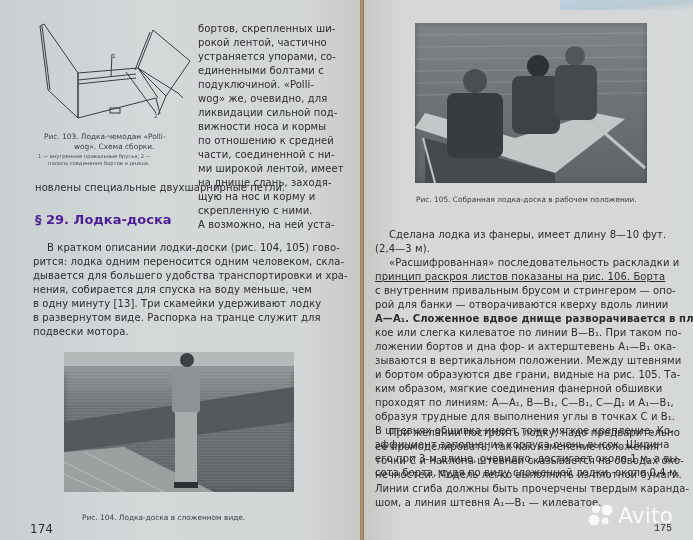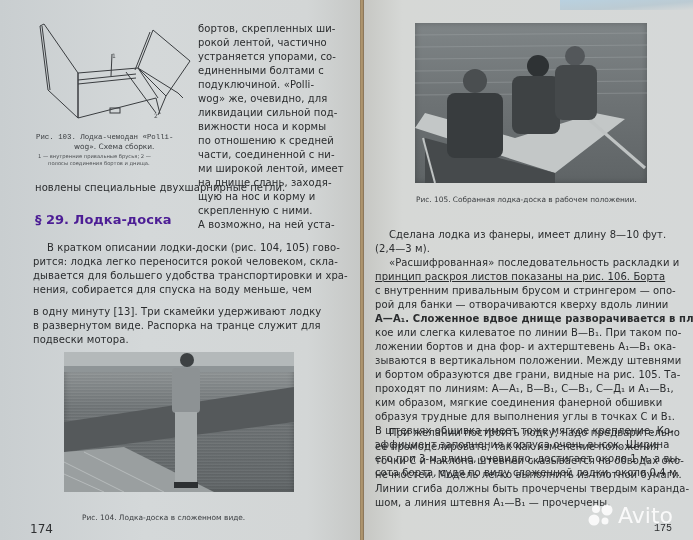--- a/index.html
+++ b/index.html
@@ -72,21 +72,21 @@
     <line x1="128" y1="78" x2="120" y2="97"></line>
     <line x1="118" y1="80" x2="122" y2="96"></line>
 
     <line x1="74" y1="36" x2="73" y2="58"></line>
   </g>
   <rect x="72" y="90" width="10" height="5" fill="none" stroke="#3a3d40" stroke-width="1"></rect>
 </svg>
 <span class="t tiny" style="left:112px;top:52px;font-size:6px;">1</span>
 <span class="t tiny" style="left:154px;top:112px;font-size:6px;">2</span>
 
-<span class="t cap" style="left:36px;top:130px;font-family:Liberation Mono, monospace;">Рис. 103. Лодка-чемодан «Polli-</span>
+<span class="t cap" style="left:44px;top:130px;">Рис. 103. Лодка-чемодан «Polli-</span>
 <span class="t cap" style="left:74px;top:140px;">wog». Схема сборки.</span>
 <span class="t tiny" style="left:38px;top:153px;">1 — внутренние привальные брусья; 2 —</span>
 <span class="t tiny" style="left:48px;top:160px;">полосы соединения бортов и днища.</span>
 
 <div style="position:absolute;left:198px;top:22px;width:128px;">
   <div class="t body-text" style="position:static;">бортов, скрепленных ши-</div>
   <div class="t body-text" style="position:static;">рокой лентой, частично</div>
   <div class="t body-text" style="position:static;">устраняется упорами, со-</div>
   <div class="t body-text" style="position:static;">единенными болтами с</div>
   <div class="t body-text" style="position:static;">подуключиной. «Polli-</div>
@@ -100,24 +100,24 @@
   <div class="t body-text" style="position:static;">щую на нос и корму и</div>
   <div class="t body-text" style="position:static;">скрепленную с ними.</div>
   <div class="t body-text" style="position:static;">А возможно, на ней уста-</div>
 </div>
 <div class="t body-text" style="left:35px;top:181px;">новлены специальные двухшарнирные петли.</div>
 
 <div class="t heading" style="left:35px;top:213px;">§ 29. Лодка-доска</div>
 
 <div style="position:absolute;left:33px;top:241px;width:294px;">
   <div class="t body-text" style="position:static;padding-left:14px;">В кратком описании лодки-доски (рис. 104, 105) гово-</div>
-  <div class="t body-text" style="position:static;">рится: лодка легко переносится рокой человеком, скла-</div>
+  <div class="t body-text" style="position:static;">рится: лодка одним переносится одним человеком, скла-</div>
   <div class="t body-text" style="position:static;">дывается для большего удобства транспортировки и хра-</div>
   <div class="t body-text" style="position:static;">нения, собирается для спуска на воду меньше, чем</div>
-  <div class="t body-text" style="position:static;margin-top:8px;">в одну минуту [13]. Три скамейки удерживают лодку</div>
+  <div class="t body-text" style="position:static;">в одну минуту [13]. Три скамейки удерживают лодку</div>
   <div class="t body-text" style="position:static;">в развернутом виде. Распорка на транце служит для</div>
   <div class="t body-text" style="position:static;">подвески мотора.</div>
 </div>
 
 <div class="photo" style="left:64px;top:352px;width:230px;height:140px;">
   <svg width="230" height="140" viewBox="0 0 230 140" style="position:absolute;left:0;top:0;">
     <rect x="0" y="0" width="230" height="18" fill="#b4b9ba"></rect>
     <rect x="0" y="14" width="230" height="6" fill="#8f9597"></rect>
     <polygon points="0,70 230,35 230,70 0,100" fill="#55595b"></polygon>
     <polygon points="0,100 60,95 150,140 0,140" fill="#9a9fa0"></polygon>
@@ -170,35 +170,35 @@
 <div style="position:absolute;left:375px;top:256px;width:290px;">
   <div class="t body-text" style="position:static;padding-left:14px;">«Расшифрованная» последовательность раскладки и</div>
   <div class="t body-text" style="position:static;text-decoration:underline;">принцип раскроя листов показаны на рис. 106. Борта</div>
   <div class="t body-text" style="position:static;">с внутренним привальным брусом и стрингером — опо-</div>
   <div class="t body-text" style="position:static;">рой для банки — отворачиваются кверху вдоль линии</div>
   <div class="t body-text" style="position:static;font-weight:bold;">А—А₁. Сложенное вдвое днище разворачивается в плос-</div>
   <div class="t body-text" style="position:static;">кое или слегка килеватое по линии В—В₁. При таком по-</div>
   <div class="t body-text" style="position:static;">ложении бортов и дна фор- и ахтерштевень А₁—В₁ ока-</div>
   <div class="t body-text" style="position:static;">зываются в вертикальном положении. Между штевнями</div>
   <div class="t body-text" style="position:static;">и бортом образуются две грани, видные на рис. 105. Та-</div>
+  <div class="t body-text" style="position:static;">ким образом, мягкие соединения фанерной обшивки</div>
   <div class="t body-text" style="position:static;">проходят по линиям: А—А₁, В—В₁, С—В₁, С—Д₁ и А₁—В₁,</div>
-  <div class="t body-text" style="position:static;">ким образом, мягкие соединения фанерной обшивки</div>
   <div class="t body-text" style="position:static;">образуя трудные для выполнения углы в точках С и В₁.</div>
   <div class="t body-text" style="position:static;">В штевнях обшивка имеет тоже мягкое крепление. Ко-</div>
   <div class="t body-text" style="position:static;">эффициент заполнения корпуса очень высок. Ширина</div>
   <div class="t body-text" style="position:static;">его при 3-м длине, очевидно, достигает около 1 м, а вы-</div>
   <div class="t body-text" style="position:static;">сота борта, судя по виду сложенной лодки, около 0,4 м.</div>
 </div>
 <div style="position:absolute;left:375px;top:426px;width:290px;">
   <div class="t body-text" style="position:static;padding-left:14px;">При желании построить лодку, надо предварительно</div>
   <div class="t body-text" style="position:static;">ее промоделировать, так как изменение положения</div>
   <div class="t body-text" style="position:static;">точки С и наклона штевней сказывается на обводах око-</div>
   <div class="t body-text" style="position:static;">нечностей. Модель легко выполнить из плотной бумаги.</div>
   <div class="t body-text" style="position:static;">Линии сгиба должны быть прочерчены твердым каранда-</div>
-  <div class="t body-text" style="position:static;">шом, а линия штевня А₁—В₁ — прочерчены.</div>
+  <div class="t body-text" style="position:static;">шом, а линия штевня А₁—В₁ — килеватое.</div>
 </div>
 <div class="t pagenum" style="left:654px;top:522px;font-size:10px;font-family:Liberation Mono, monospace;">175</div>
 
 <div class="avito">
   <svg width="26" height="24" viewBox="0 0 26 24">
     <circle cx="8" cy="6" r="4" fill="rgba(255,255,255,0.85)"></circle>
     <circle cx="19" cy="7" r="5.5" fill="rgba(255,255,255,0.85)"></circle>
     <circle cx="6" cy="17" r="5.5" fill="rgba(255,255,255,0.85)"></circle>
     <circle cx="17" cy="18" r="3.5" fill="rgba(255,255,255,0.85)"></circle>
   </svg>

